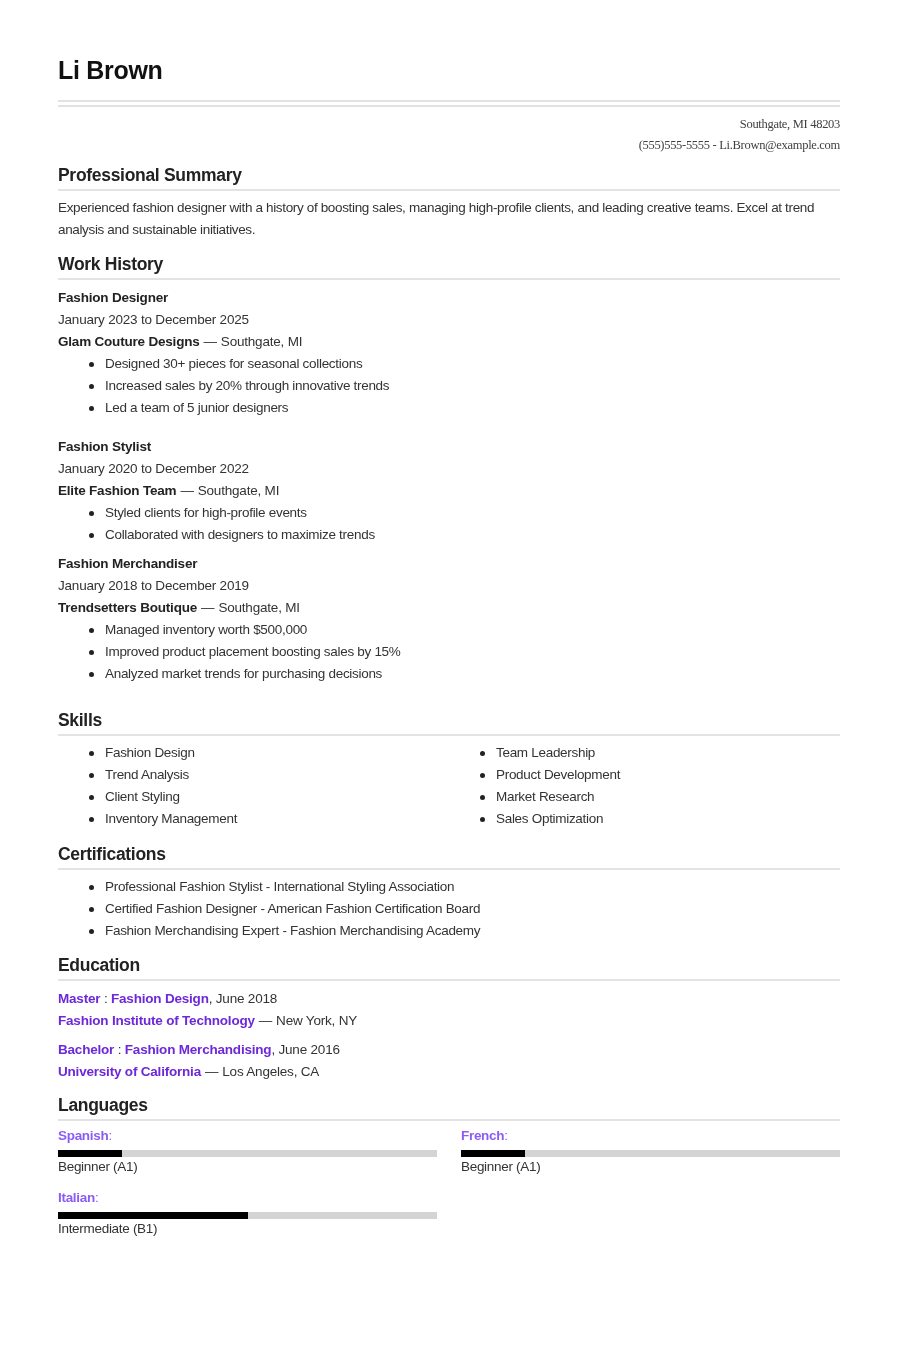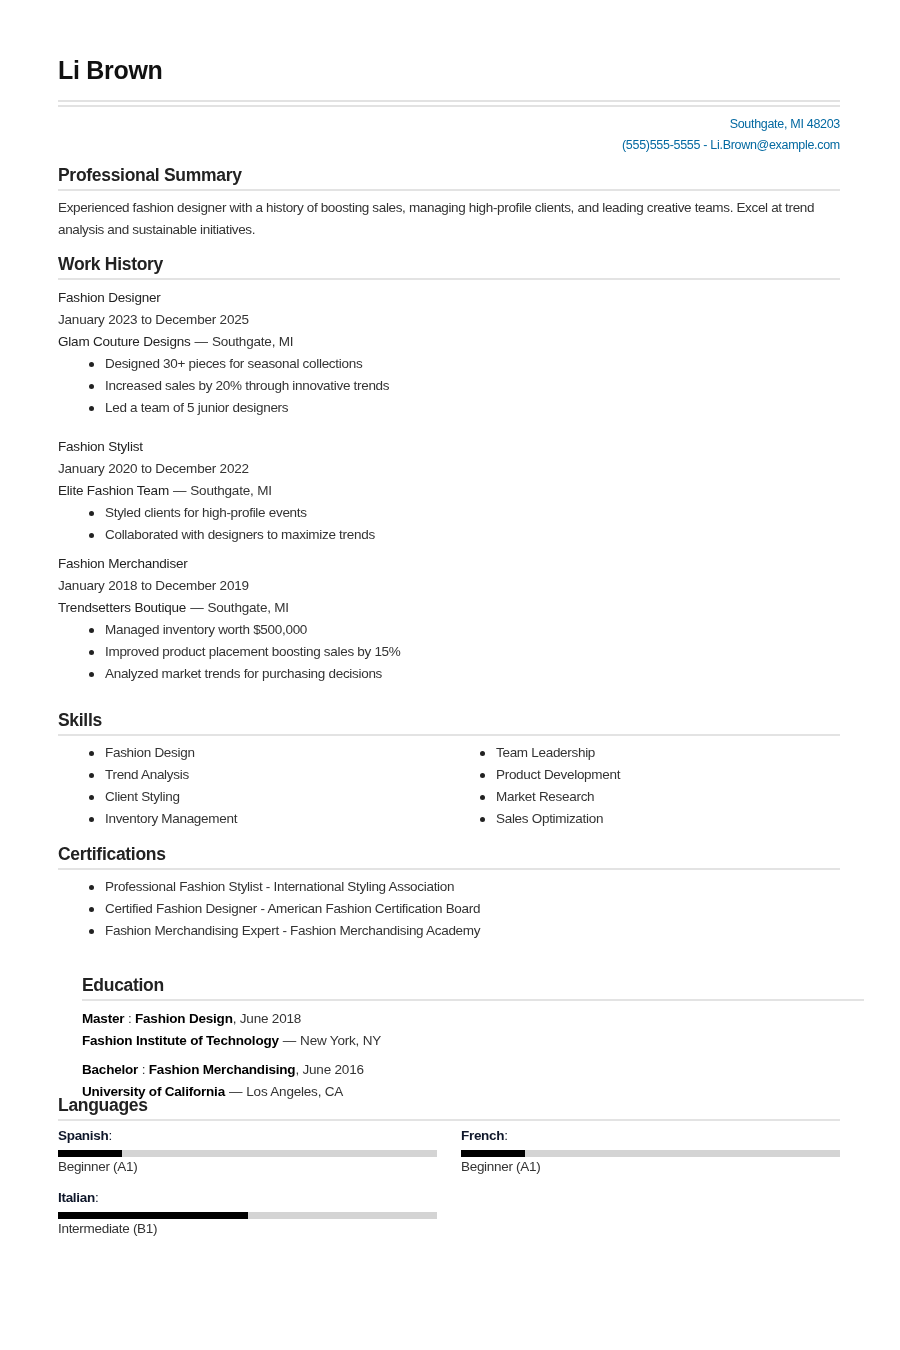--- a/index.html
+++ b/index.html
@@ -1,42 +1,42 @@
 <!DOCTYPE html>
 <html><head>
 <meta charset="utf-8">
 <style>
   html, body { margin: 0; padding: 0; background: #ffffff; }
   body { width: 900px; height: 1350px; position: relative; font-family: "Liberation Sans", sans-serif; color: #222; }
   .page { position: absolute; left: 58px; top: 0; width: 782px; }
   .name { position: absolute; top: 56px; left: 0; font-size: 25px; font-weight: bold; color: #111; letter-spacing: -0.3px; }
   .double-rule { position: absolute; top: 100px; left: 0; width: 782px; height: 7px; border-top: 2px solid #e2e2e2; border-bottom: 2px solid #e2e2e2; box-sizing: border-box; }
-  .contact { position: absolute; top: 114px; right: 0; text-align: right; font-size: 12.5px; line-height: 21px; color: #0369a1; letter-spacing: -0.3px; }
+  .contact { position: absolute; top: 114px; right: 0; text-align: right; font-size: 12.5px; line-height: 21px; color: #404040; letter-spacing: -0.3px; font-family: Liberation Serif, serif; }
   .section { position: absolute; left: 0; width: 782px; }
   .sec-title { font-size: 17.5px; font-weight: bold; color: #222; letter-spacing: -0.3px; height: 22px; }
   .sec-rule { height: 0; border-top: 2px solid #e3e3e3; margin-top: 2px; }
   .para { font-size: 13.5px; line-height: 22px; color: #333; letter-spacing: -0.35px; margin-top: 6px; }
   .job { font-size: 13.5px; line-height: 22px; color: #333; letter-spacing: -0.2px; }
-  .job-title { font-weight: normal; color: #222; }
-  .company { font-weight: normal; color: #222; }
+  .job-title { font-weight: bold; color: #222; }
+  .company { font-weight: bold; color: #222; }
   .dash { margin: 0 4px; }
   ul { margin: 0; padding: 0 0 0 47px; list-style: none; }
   ul li { position: relative; font-size: 13.5px; line-height: 22px; color: #333; letter-spacing: -0.3px; }
   ul li::before { content: ""; position: absolute; left: -16px; top: 9px; width: 5px; height: 5px; border-radius: 50%; background: #222; }
   .skills-grid { display: flex; }
   .skills-grid ul { width: 391px; padding-left: 47px; box-sizing: border-box; }
   .lang-grid { display: flex; flex-wrap: wrap; }
   .lang { width: 379px; margin-right: 24px; }
   .lang:nth-child(2n) { margin-right: 0; }
-  .lang-name { font-size: 13.5px; font-weight: bold; color: #0f172a; line-height: 22px; letter-spacing: -0.3px; }
+  .lang-name { font-size: 13.5px; font-weight: bold; color: #8b5cf6; line-height: 22px; letter-spacing: -0.3px; }
   .lang-bar { height: 7px; background: #d4d4d4; margin-top: 3px; position: relative; }
   .lang-fill { height: 7px; background: #000; position: absolute; left: 0; top: 0; }
   .lang-level { font-size: 13.5px; color: #333; line-height: 20px; letter-spacing: -0.3px; margin-bottom: 10px; }
   .edu { font-size: 13.5px; line-height: 22px; color: #333; letter-spacing: -0.2px; }
-  .edu b { color: #000000; }
+  .edu b { color: #6d28d9; }
 </style>
 </head>
 <body>
 
 <div class="page">
   <div class="name">Li Brown</div>
   <div class="double-rule"></div>
   <div class="contact">
     <div>Southgate, MI 48203</div>
     <div><span>(555)555-5555</span><span> - </span><span>Li.Brown@example.com</span></div>
@@ -107,21 +107,21 @@
   <div class="section" style="top:844px;">
     <div class="sec-title">Certifications</div>
     <div class="sec-rule"></div>
     <ul style="margin-top:6px;">
       <li>Professional Fashion Stylist - International Styling Association</li>
       <li>Certified Fashion Designer - American Fashion Certification Board</li>
       <li>Fashion Merchandising Expert - Fashion Merchandising Academy</li>
     </ul>
   </div>
 
-  <div class="section" style="top:975px;margin-left:24px;">
+  <div class="section" style="top:955px;">
     <div class="sec-title">Education</div>
     <div class="sec-rule"></div>
     <div class="edu" style="margin-top:7px;">
       <div><b>Master</b><span> : </span><b>Fashion Design</b><span>, June 2018</span></div>
       <div><b>Fashion Institute of Technology</b><span class="dash">—</span><span>New York, NY</span></div>
     </div>
     <div class="edu" style="margin-top:7px;">
       <div><b>Bachelor</b><span> : </span><b>Fashion Merchandising</b><span>, June 2016</span></div>
       <div><b>University of California</b><span class="dash">—</span><span>Los Angeles, CA</span></div>
     </div>

